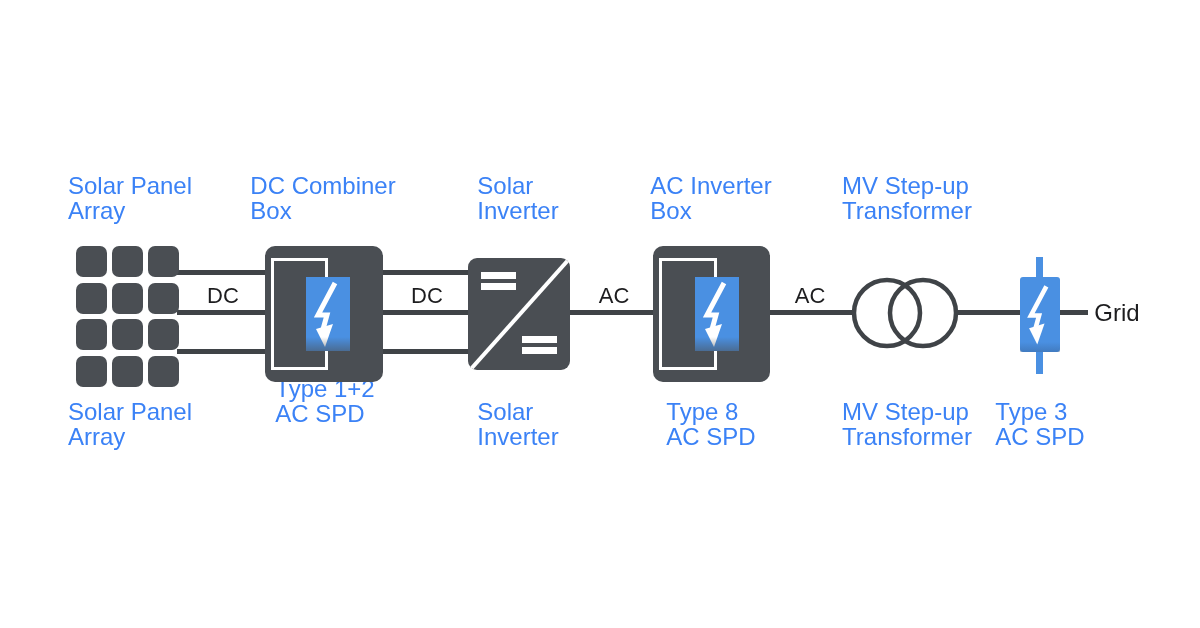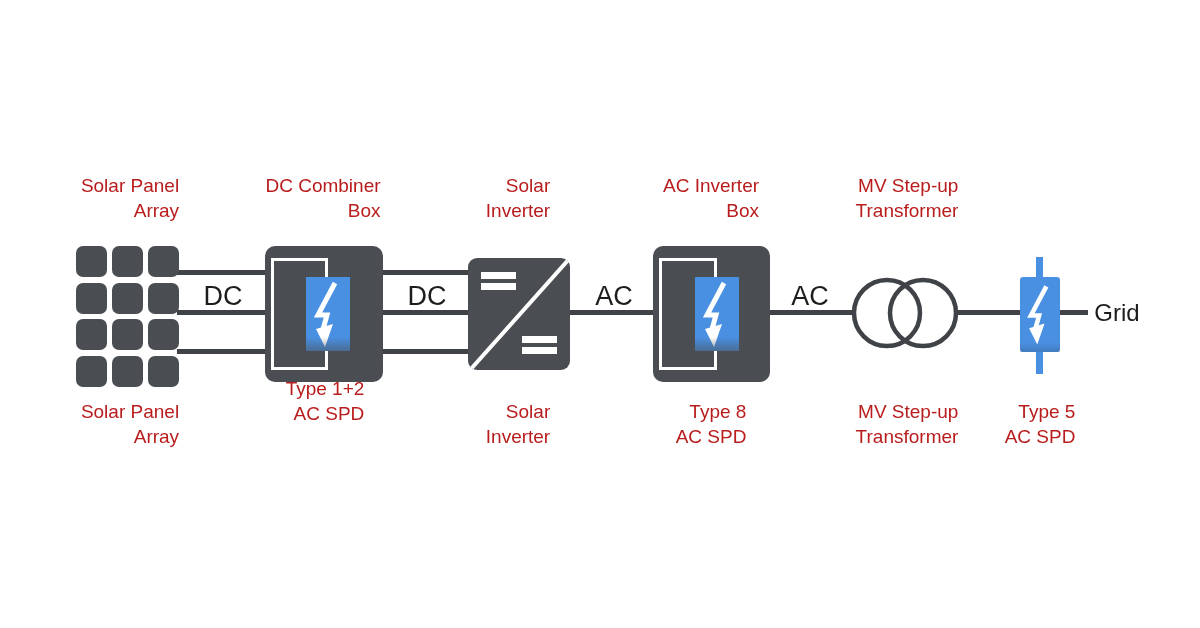--- a/index.html
+++ b/index.html
@@ -2,26 +2,26 @@
 <html><head>
 <meta charset="utf-8">
 <style>
   html,body{margin:0;padding:0;background:#fff;}
   #canvas{
     position:relative;width:1200px;height:628px;background:#ffffff;
     font-family:"Liberation Sans",sans-serif;overflow:hidden;
   }
   .label{
     position:absolute;transform:translateX(-50%);
-    text-align:right;white-space:pre-line;
-    font-size:19px;line-height:25px;color:#b91c1c;
+    text-align:left;white-space:pre-line;
+    font-size:24px;line-height:25px;color:#3b82f6;
   }
   .wire-label{
     position:absolute;transform:translateX(-50%);
-    font-size:27px;line-height:26px;color:#1d1d1f;text-align:center;
+    font-size:22px;line-height:26px;color:#1d1d1f;text-align:center;
   }
   .wire{
     position:absolute;height:5px;background:#3f4347;
   }
   .panel-cell{
     position:absolute;width:31px;height:31px;border-radius:7px;background:#4a4e53;
   }
   .combiner-box{
     position:absolute;width:118px;height:136px;border-radius:10px;background:#4a4e53;
   }
@@ -64,21 +64,21 @@
   <div class="label" style="left:130px;top:399px;">Solar Panel
 Array</div>
   <div class="label" style="left:325px;top:376px;">Type 1+2
 AC SPD</div>
   <div class="label" style="left:518px;top:399px;">Solar
 Inverter</div>
   <div class="label" style="left:711px;top:399px;">Type 8
 AC SPD</div>
   <div class="label" style="left:907px;top:399px;">MV Step-up
 Transformer</div>
-  <div class="label" style="left:1040px;top:399px;">Type 5
+  <div class="label" style="left:1040px;top:399px;">Type 3
 AC SPD</div>
 
   <div class="wire" style="left:177px;top:270px;width:89px;"></div>
   <div class="wire" style="left:177px;top:310px;width:89px;"></div>
   <div class="wire" style="left:177px;top:349px;width:89px;"></div>
   <div class="wire" style="left:382px;top:270px;width:87px;"></div>
   <div class="wire" style="left:382px;top:310px;width:87px;"></div>
   <div class="wire" style="left:382px;top:349px;width:87px;"></div>
   <div class="wire" style="left:569px;top:310px;width:85px;"></div>
   <div class="wire" style="left:769px;top:310px;width:85px;"></div>

